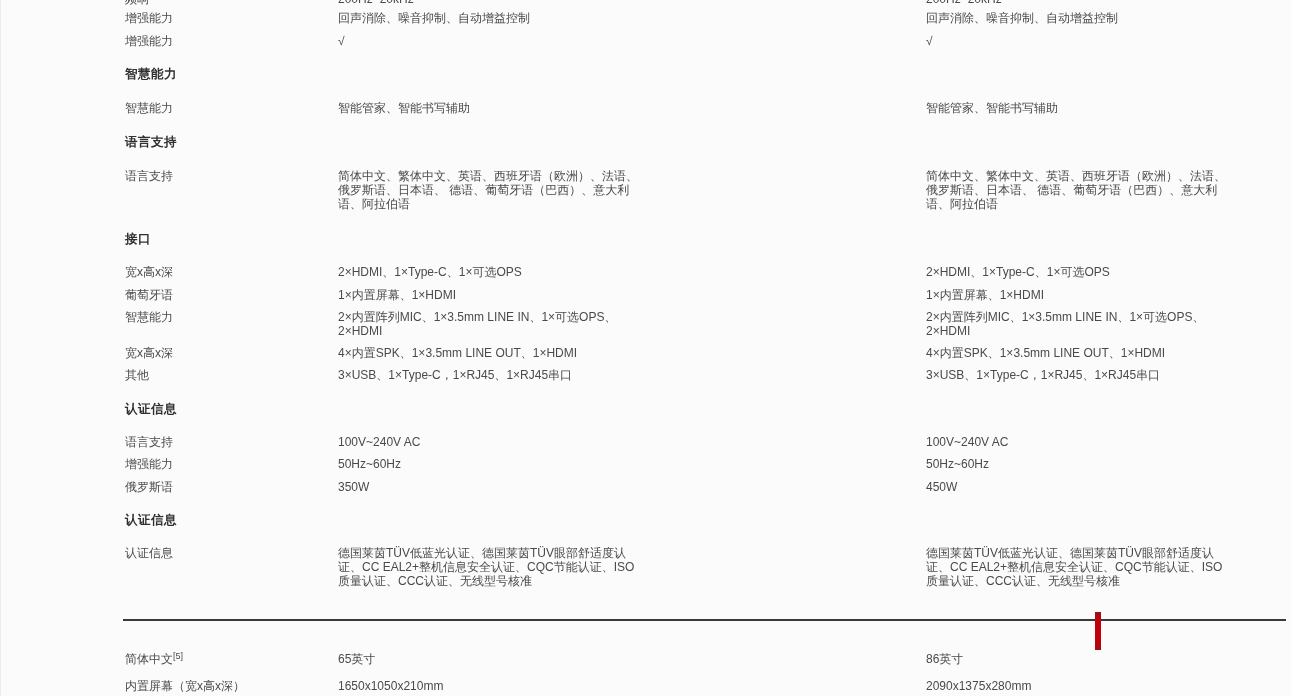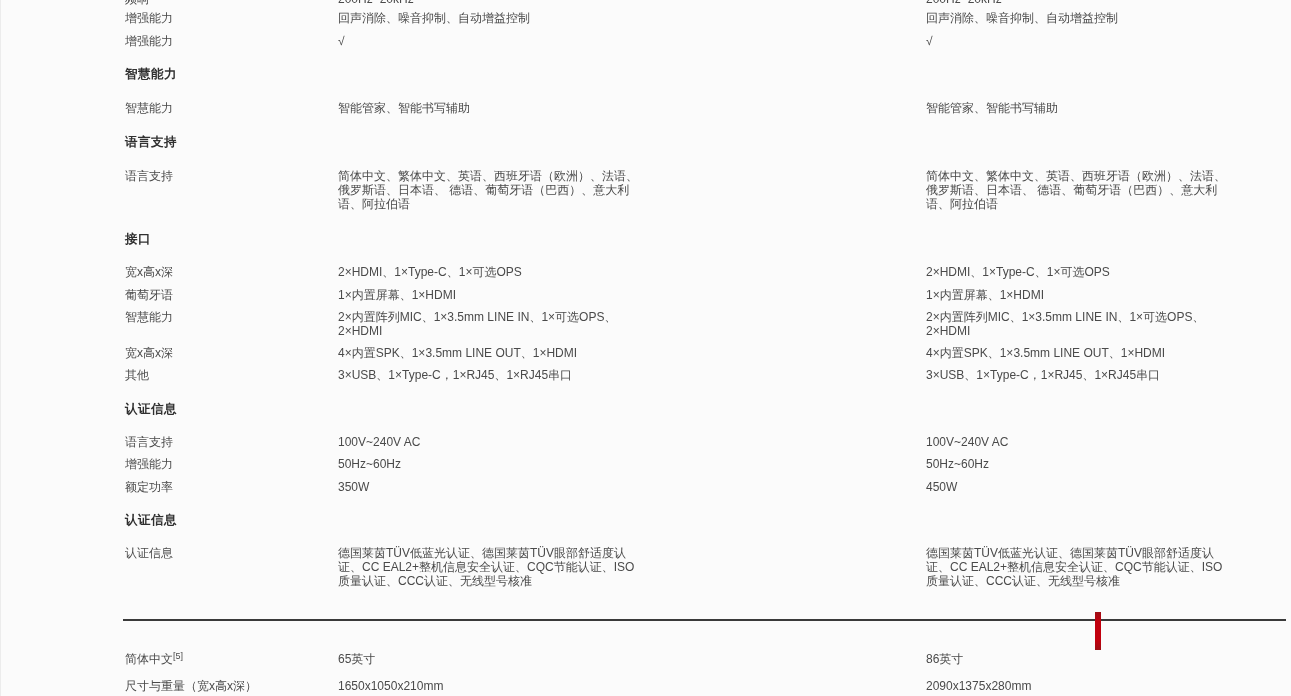--- a/index.html
+++ b/index.html
@@ -100,38 +100,38 @@
         <span class="lbl"><span>语言支持</span></span>
         <span class="c1">100V~240V AC</span>
         <span class="c2">100V~240V AC</span>
       </div>
       <div class="spec-row" style="top: 457px;">
         <span class="lbl"><span>增强能力</span></span>
         <span class="c1">50Hz~60Hz</span>
         <span class="c2">50Hz~60Hz</span>
       </div>
       <div class="spec-row" style="top: 480px;">
-        <span class="lbl"><span>额定功率</span></span>
+        <span class="lbl"><span>俄罗斯语</span></span>
         <span class="c1">350W</span>
         <span class="c2">450W</span>
       </div>
       <div class="section-row" style="top: 513px;">
         <span class="lbl"><span>认证信息</span></span>
       </div>
       <div class="spec-row" style="top: 546px;">
         <span class="lbl"><span>认证信息</span></span>
         <span class="c1">德国莱茵TÜV低蓝光认证、德国莱茵TÜV眼部舒适度认证、CC EAL2+整机信息安全认证、CQC节能认证、ISO质量认证、CCC认证、无线型号核准</span>
         <span class="c2">德国莱茵TÜV低蓝光认证、德国莱茵TÜV眼部舒适度认证、CC EAL2+整机信息安全认证、CQC节能认证、ISO质量认证、CCC认证、无线型号核准</span>
       </div>
       <div class="divider" style="top: 619px; background: rgb(58, 58, 58);"></div>
       <div class="spec-row" style="top: 652px;">
         <span class="lbl"><span>简体中文</span><span class="sup">[5]</span></span>
         <span class="c1">65英寸</span>
         <span class="c2">86英寸</span>
       </div>
       <div class="spec-row" style="top: 679px;">
-        <span class="lbl"><span>尺寸与重量（宽x高x深）</span></span>
+        <span class="lbl"><span>内置屏幕（宽x高x深）</span></span>
         <span class="c1">1650x1050x210mm</span>
         <span class="c2">2090x1375x280mm</span>
       </div>
     </div>
   <div class="red-tab" style="background: linear-gradient(rgb(157, 14, 20) 0%, rgb(193, 0, 14) 25%, rgb(193, 0, 14) 75%, rgb(157, 14, 20) 100%);"></div>
 </div>
 
 </body></html>

